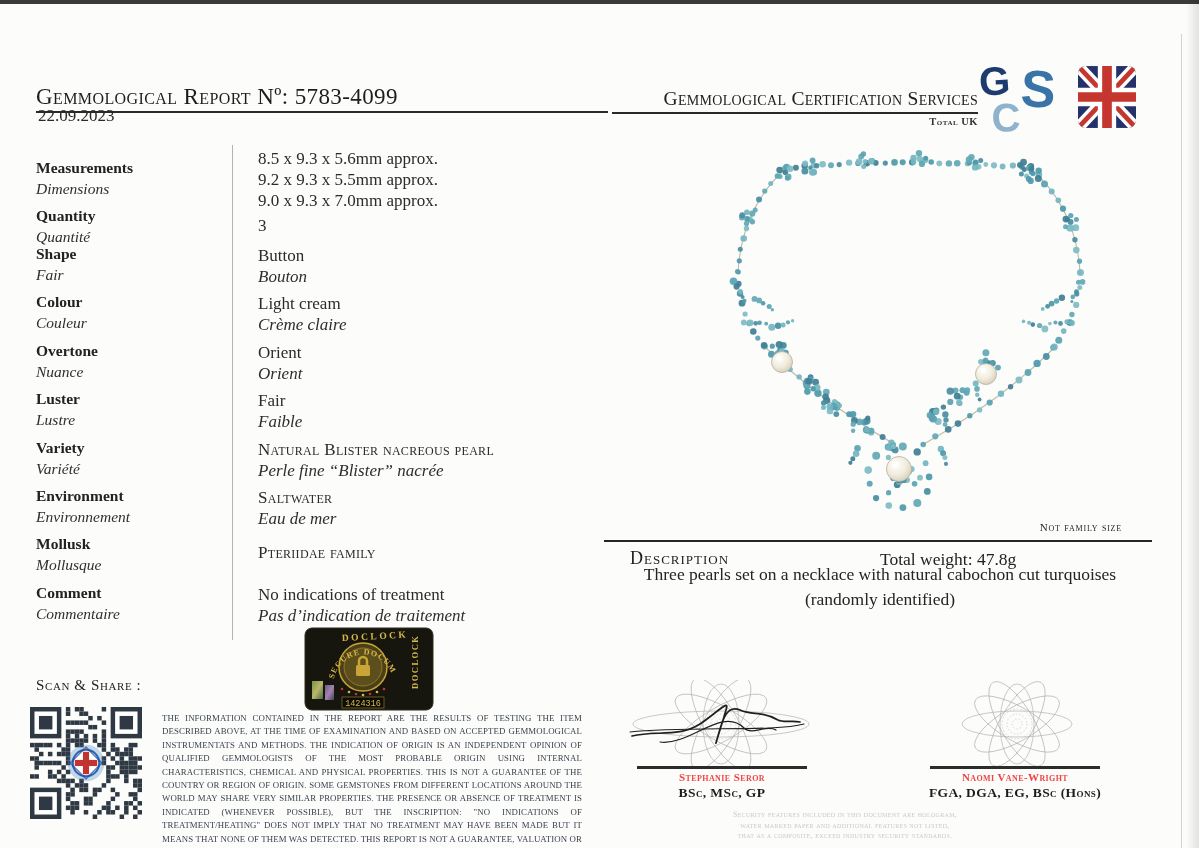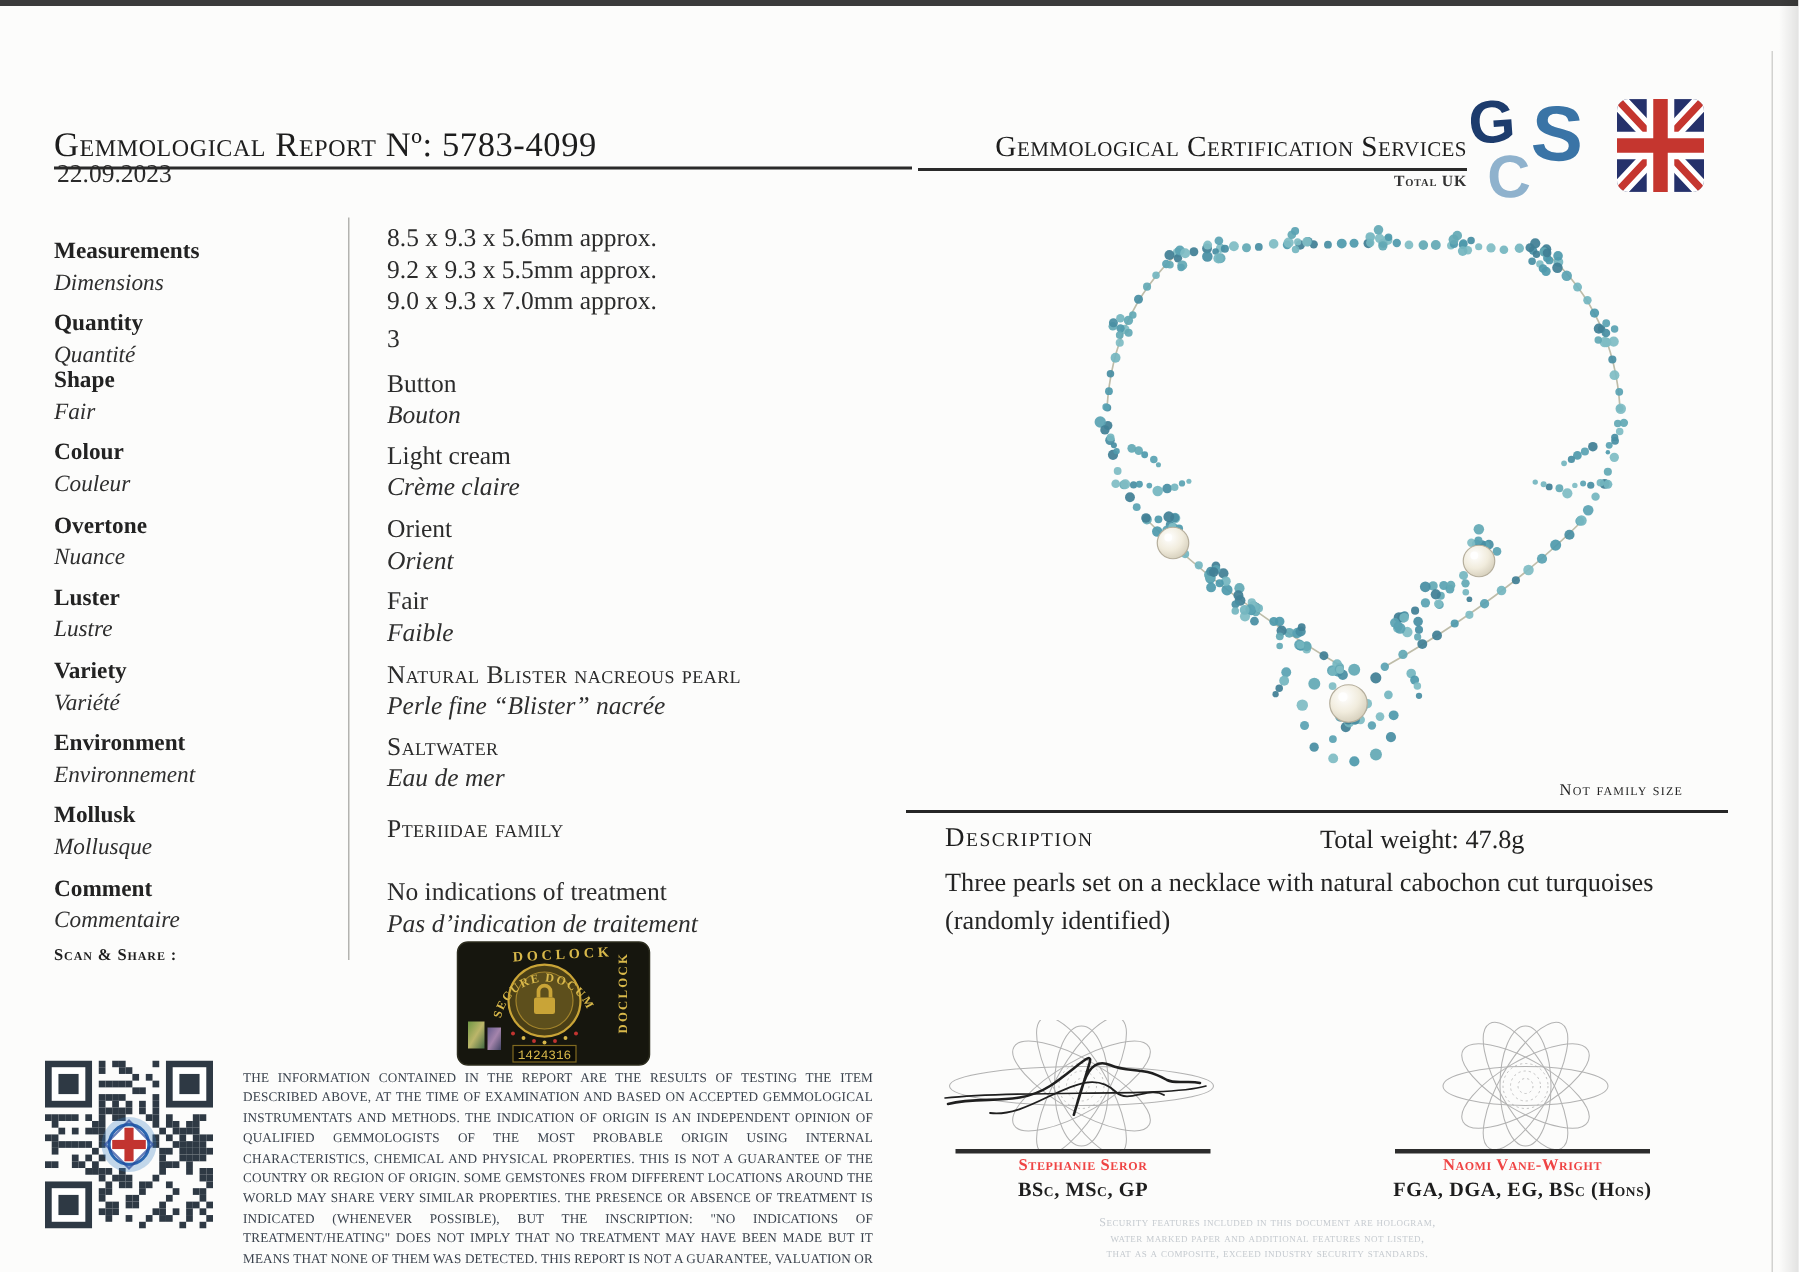--- a/index.html
+++ b/index.html
@@ -33,23 +33,23 @@
   .val{font-size:17px;line-height:21px;color:#2b2b2b;}
   .val-fr{font-style:italic;font-size:17px;line-height:21px;color:#2e2e2e;}
   .val-sc{font-variant:small-caps;letter-spacing:.3px;}
   
   #necklace-box{left:688px;top:146px;width:454px;height:390px;}
   #not-actual-size{left:900px;top:521px;width:222px;text-align:right;font-size:11px;
         letter-spacing:.8px;color:#1f1f1f;}
   #desc-line{left:604px;top:540px;width:548px;height:2px;background:#262626;}
   #desc-title{left:630px;top:548px;font-size:18px;letter-spacing:1px;color:#1d1d1d;}
   #total-weight{left:880px;top:549px;width:242px;text-align:left;font-size:17.5px;color:#222;}
-  #desc-body{left:630px;top:576px;width:500px;font-size:17.5px;line-height:25px;color:#242424;}
+  #desc-body{left:630px;top:562px;width:500px;font-size:17.5px;line-height:25px;color:#242424;text-align:center;}
   
-  #scan-share{left:36px;top:631px;font-size:11px;font-weight:bold;letter-spacing:.6px;color:#1e1e1e;}
+  #scan-share{left:36px;top:677px;font-size:15px;font-weight:normal;letter-spacing:.6px;color:#1e1e1e;}
   #qr-box{left:30px;top:707px;width:112px;height:112px;}
   #hologram-box{left:304px;top:627px;width:130px;height:84px;}
   #disclaimer{left:162px;top:712px;width:420px;font-size:8.8px;line-height:13.4px;
         text-align:justify;color:#3a424d;letter-spacing:.1px;}
   .sig-block{width:240px;text-align:center;}
   #sig1-art{left:626px;top:680px;width:190px;height:88px;}
   #sig2-art{left:922px;top:680px;width:190px;height:88px;}
   .sig-line{height:2.5px;background:#2c2c2c;}
   #sig1-line{left:637px;top:766px;width:170px;}
   #sig2-line{left:930px;top:766px;width:170px;}

